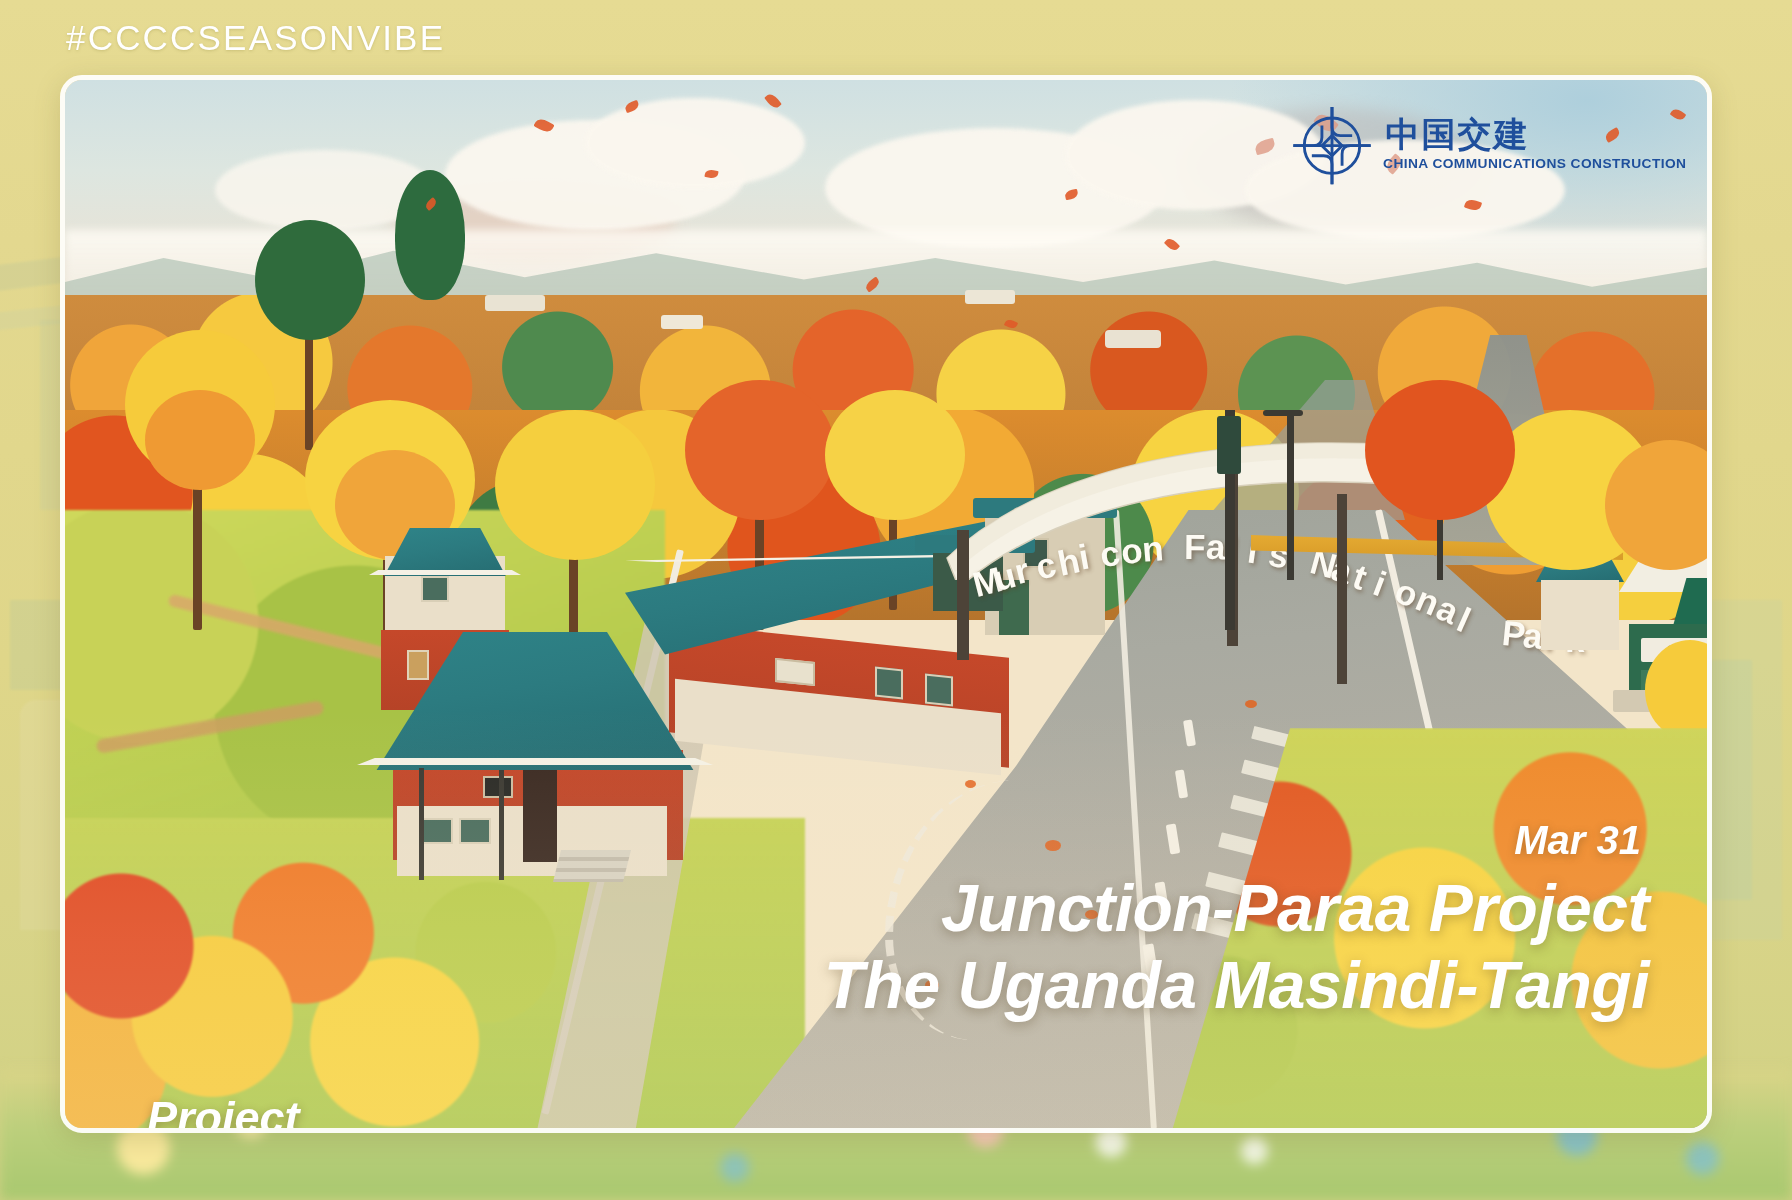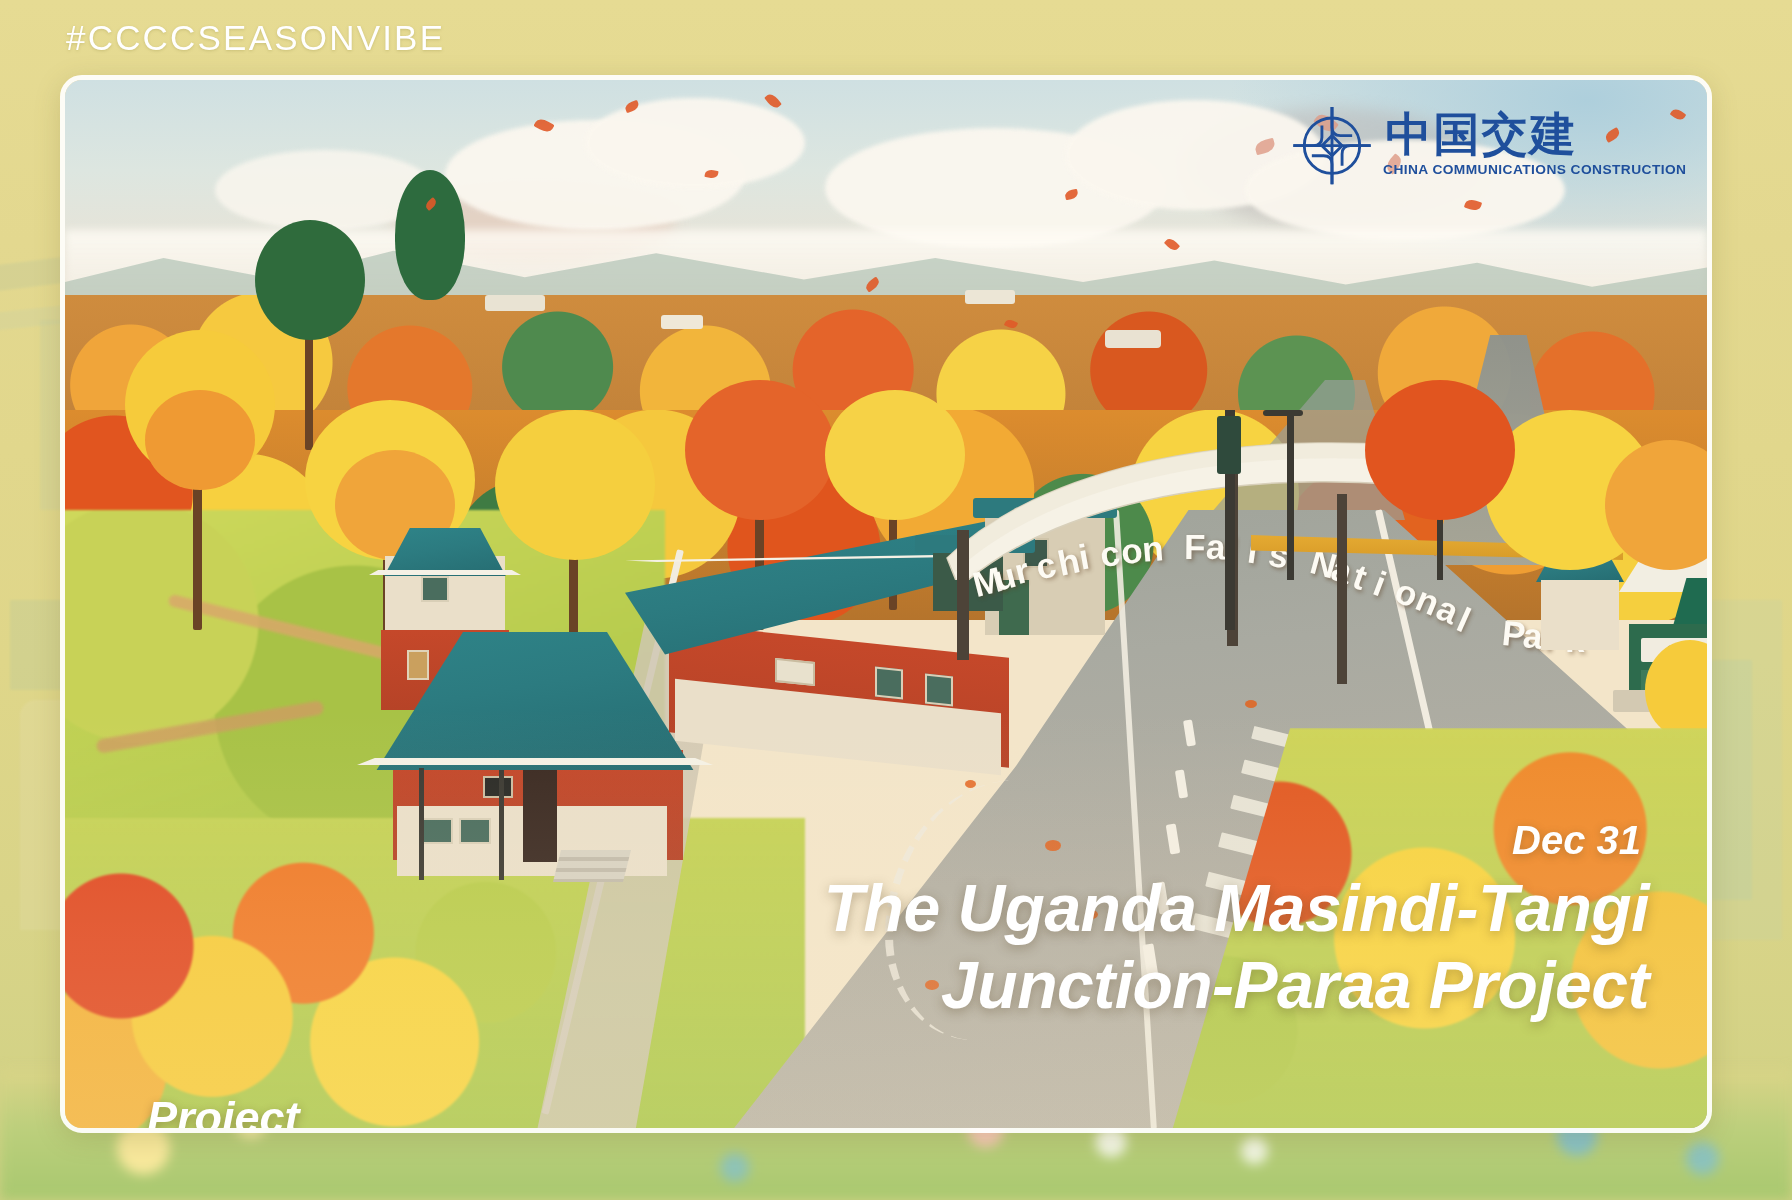--- a/index.html
+++ b/index.html
@@ -196,21 +196,21 @@
     font-size:13px;color:#5a5a4a;text-align:center;letter-spacing:1px;line-height:22px;overflow:hidden;}
 
   
   .petal{position:absolute;background:#e05a28;border-radius:60% 10% 60% 10%;opacity:.9;}
   .petal.pale{background:#dd9a84;opacity:.8;}
 
   
   #logo{position:absolute;right:24px;top:22px;display:flex;align-items:center;gap:12px;}
   #logo-mark{width:84px;height:84px;flex:0 0 auto;}
   #logo-text{display:flex;flex-direction:column;line-height:1;}
-  #logo-cn{font-size:46px;font-weight:700;color:#1f4f9c;letter-spacing:2px;font-family:"DejaVu Sans",sans-serif;}
+  #logo-cn{font-size:34px;font-weight:700;color:#1f4f9c;letter-spacing:2px;font-family:"DejaVu Sans",sans-serif;}
   #logo-en{font-size:13.5px;font-weight:700;color:#1f4f9c;letter-spacing:.4px;margin-top:6px;
            transform:scaleX(1.02);white-space:nowrap;}
 
   
   #date-label{
     position:absolute;right:66px;top:738px;
     font-size:40px;font-weight:700;font-style:italic;color:#fff;
     text-shadow:0 2px 8px rgba(90,70,30,.35);white-space:nowrap;
   }
   #title{
@@ -504,23 +504,23 @@
           <path d="M96 52 L72 52 Q62 52 62 62 L62 76"></path>
           <path d="M50 40 L62 52 L50 64 L38 52 Z"></path>
         </g>
       </svg>
       <div id="logo-text">
         <div id="logo-cn">中国交建</div>
         <div id="logo-en">CHINA COMMUNICATIONS CONSTRUCTION</div>
       </div>
     </div>
 
-    <div id="date-label">Dec 31</div>
+    <div id="date-label">Mar 31</div>
 
     <div id="title">
+      <span class="tl">Junction-Paraa Project</span>
       <span class="tl">The Uganda Masindi-Tangi</span>
-      <span class="tl">Junction-Paraa Project</span>
     </div>
 
     <div id="country">Project</div>
 
   </div>
 </div>
 
 </body></html>

